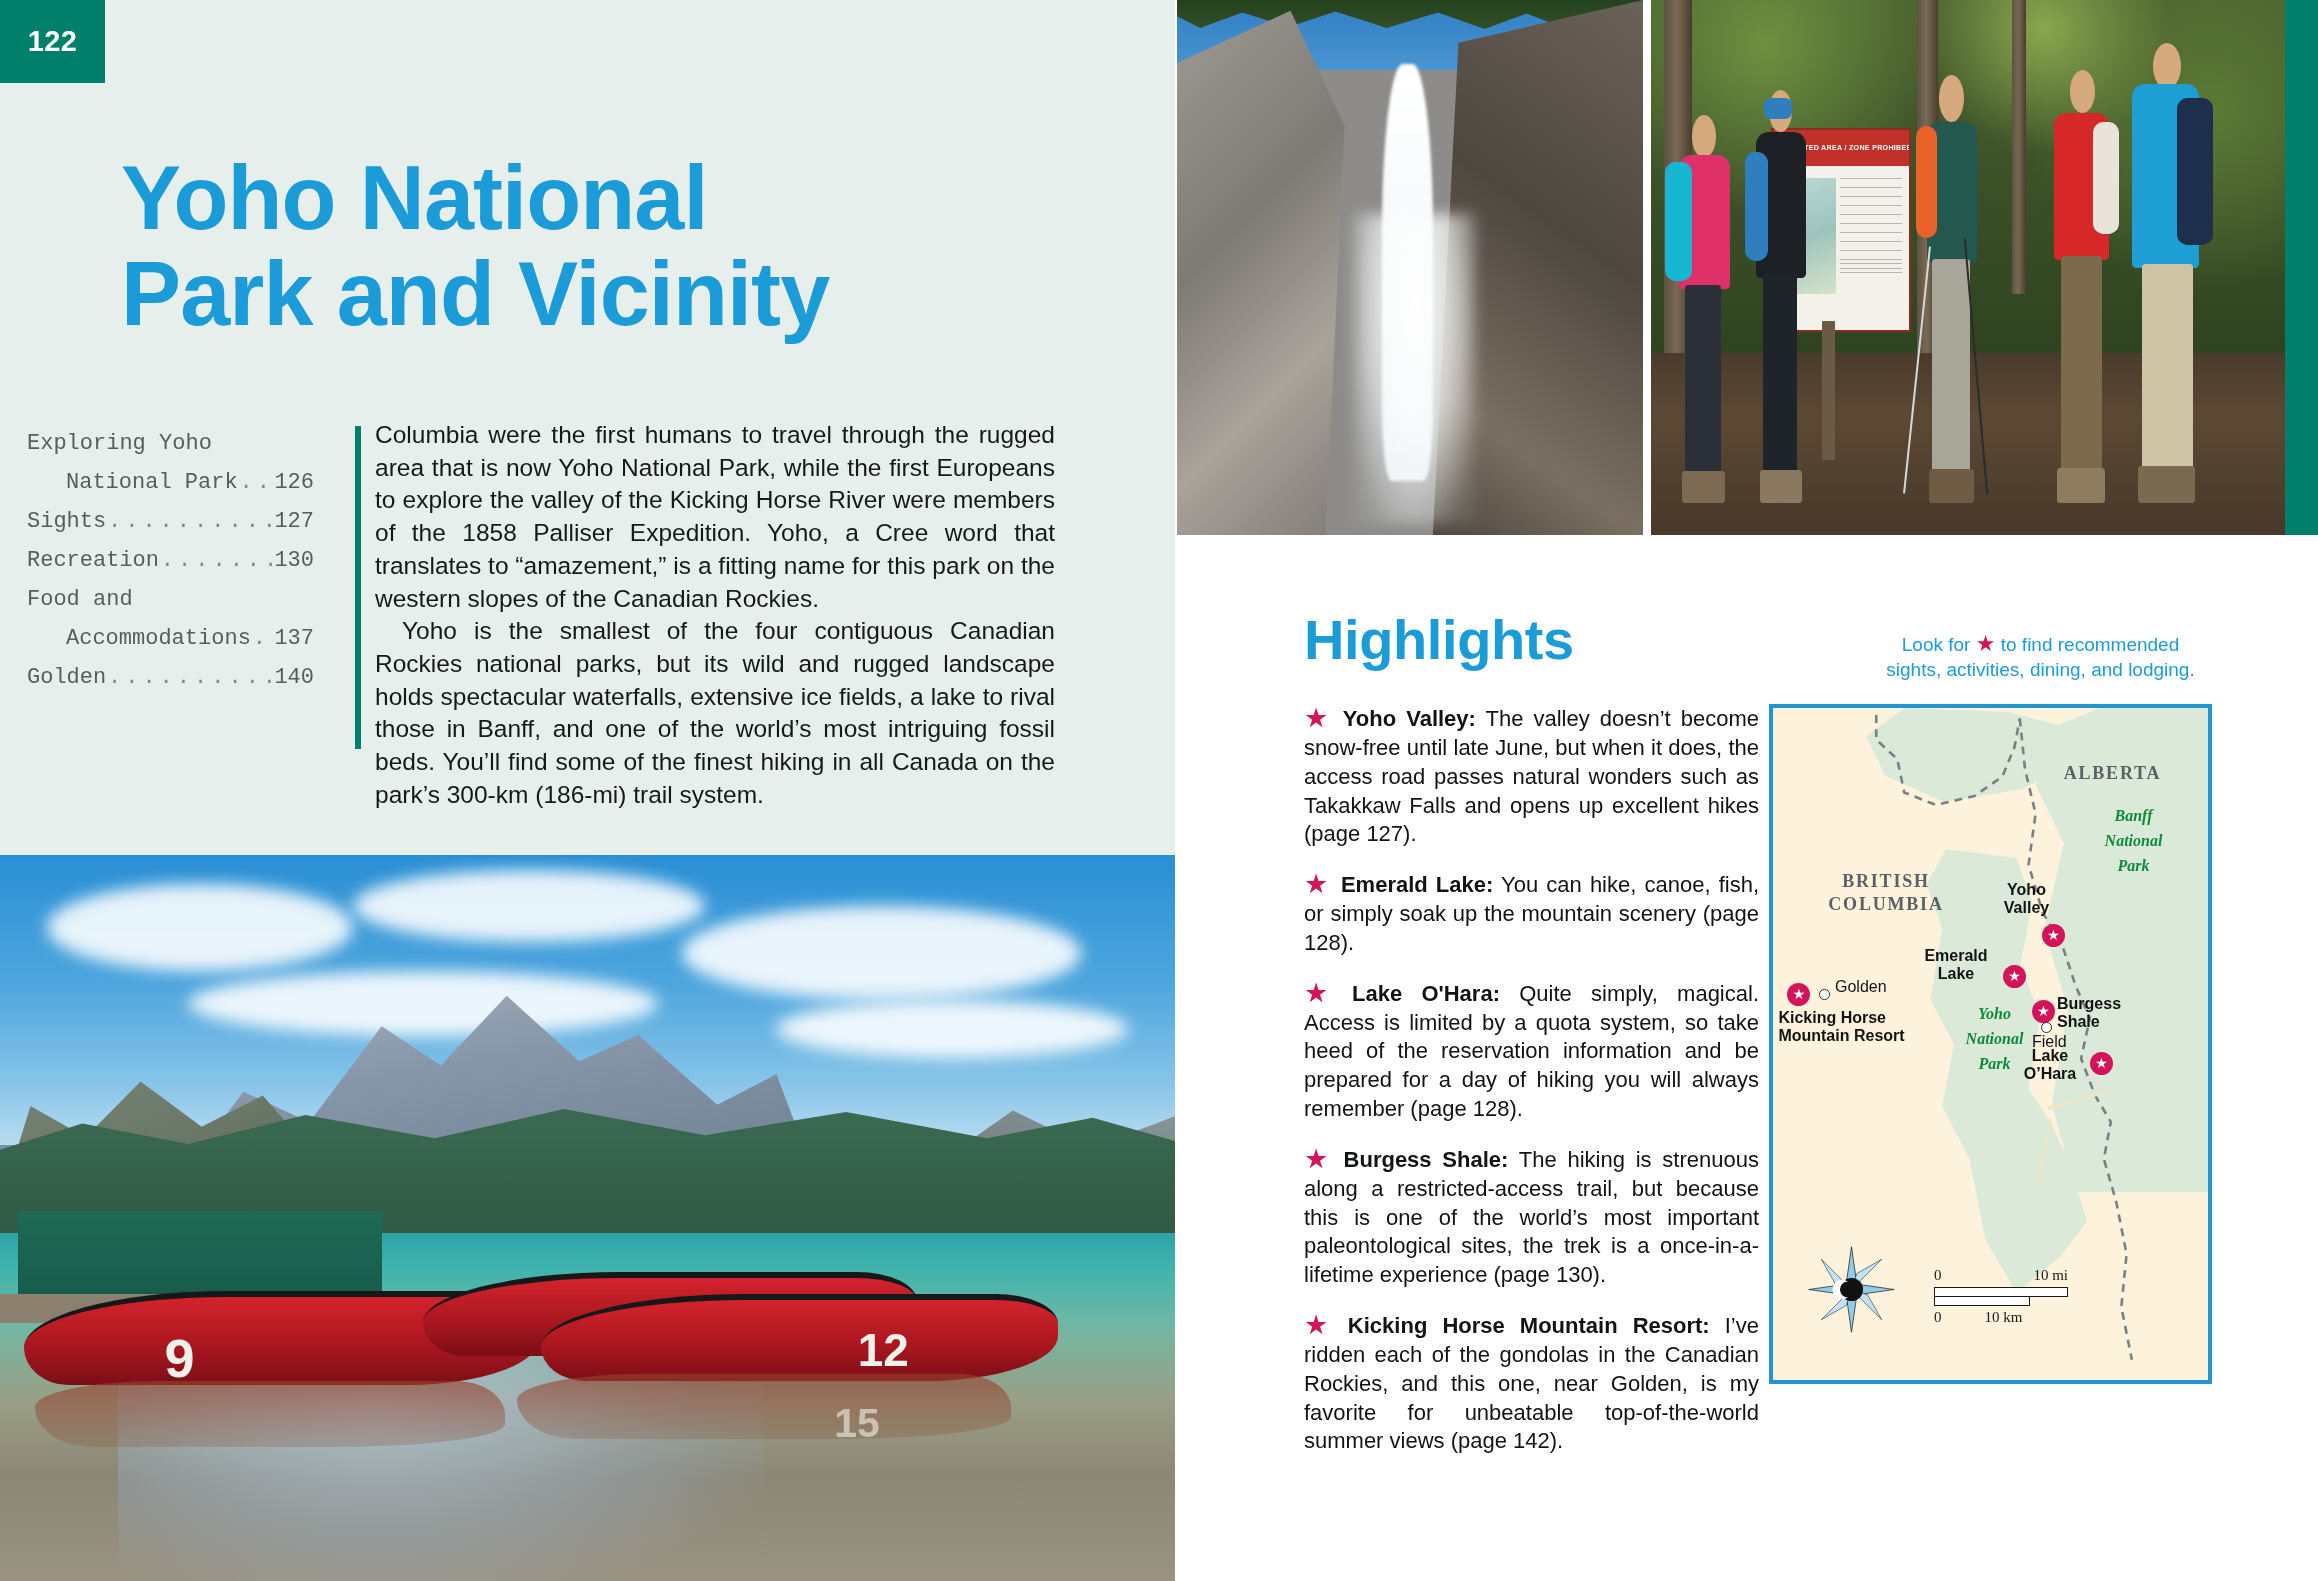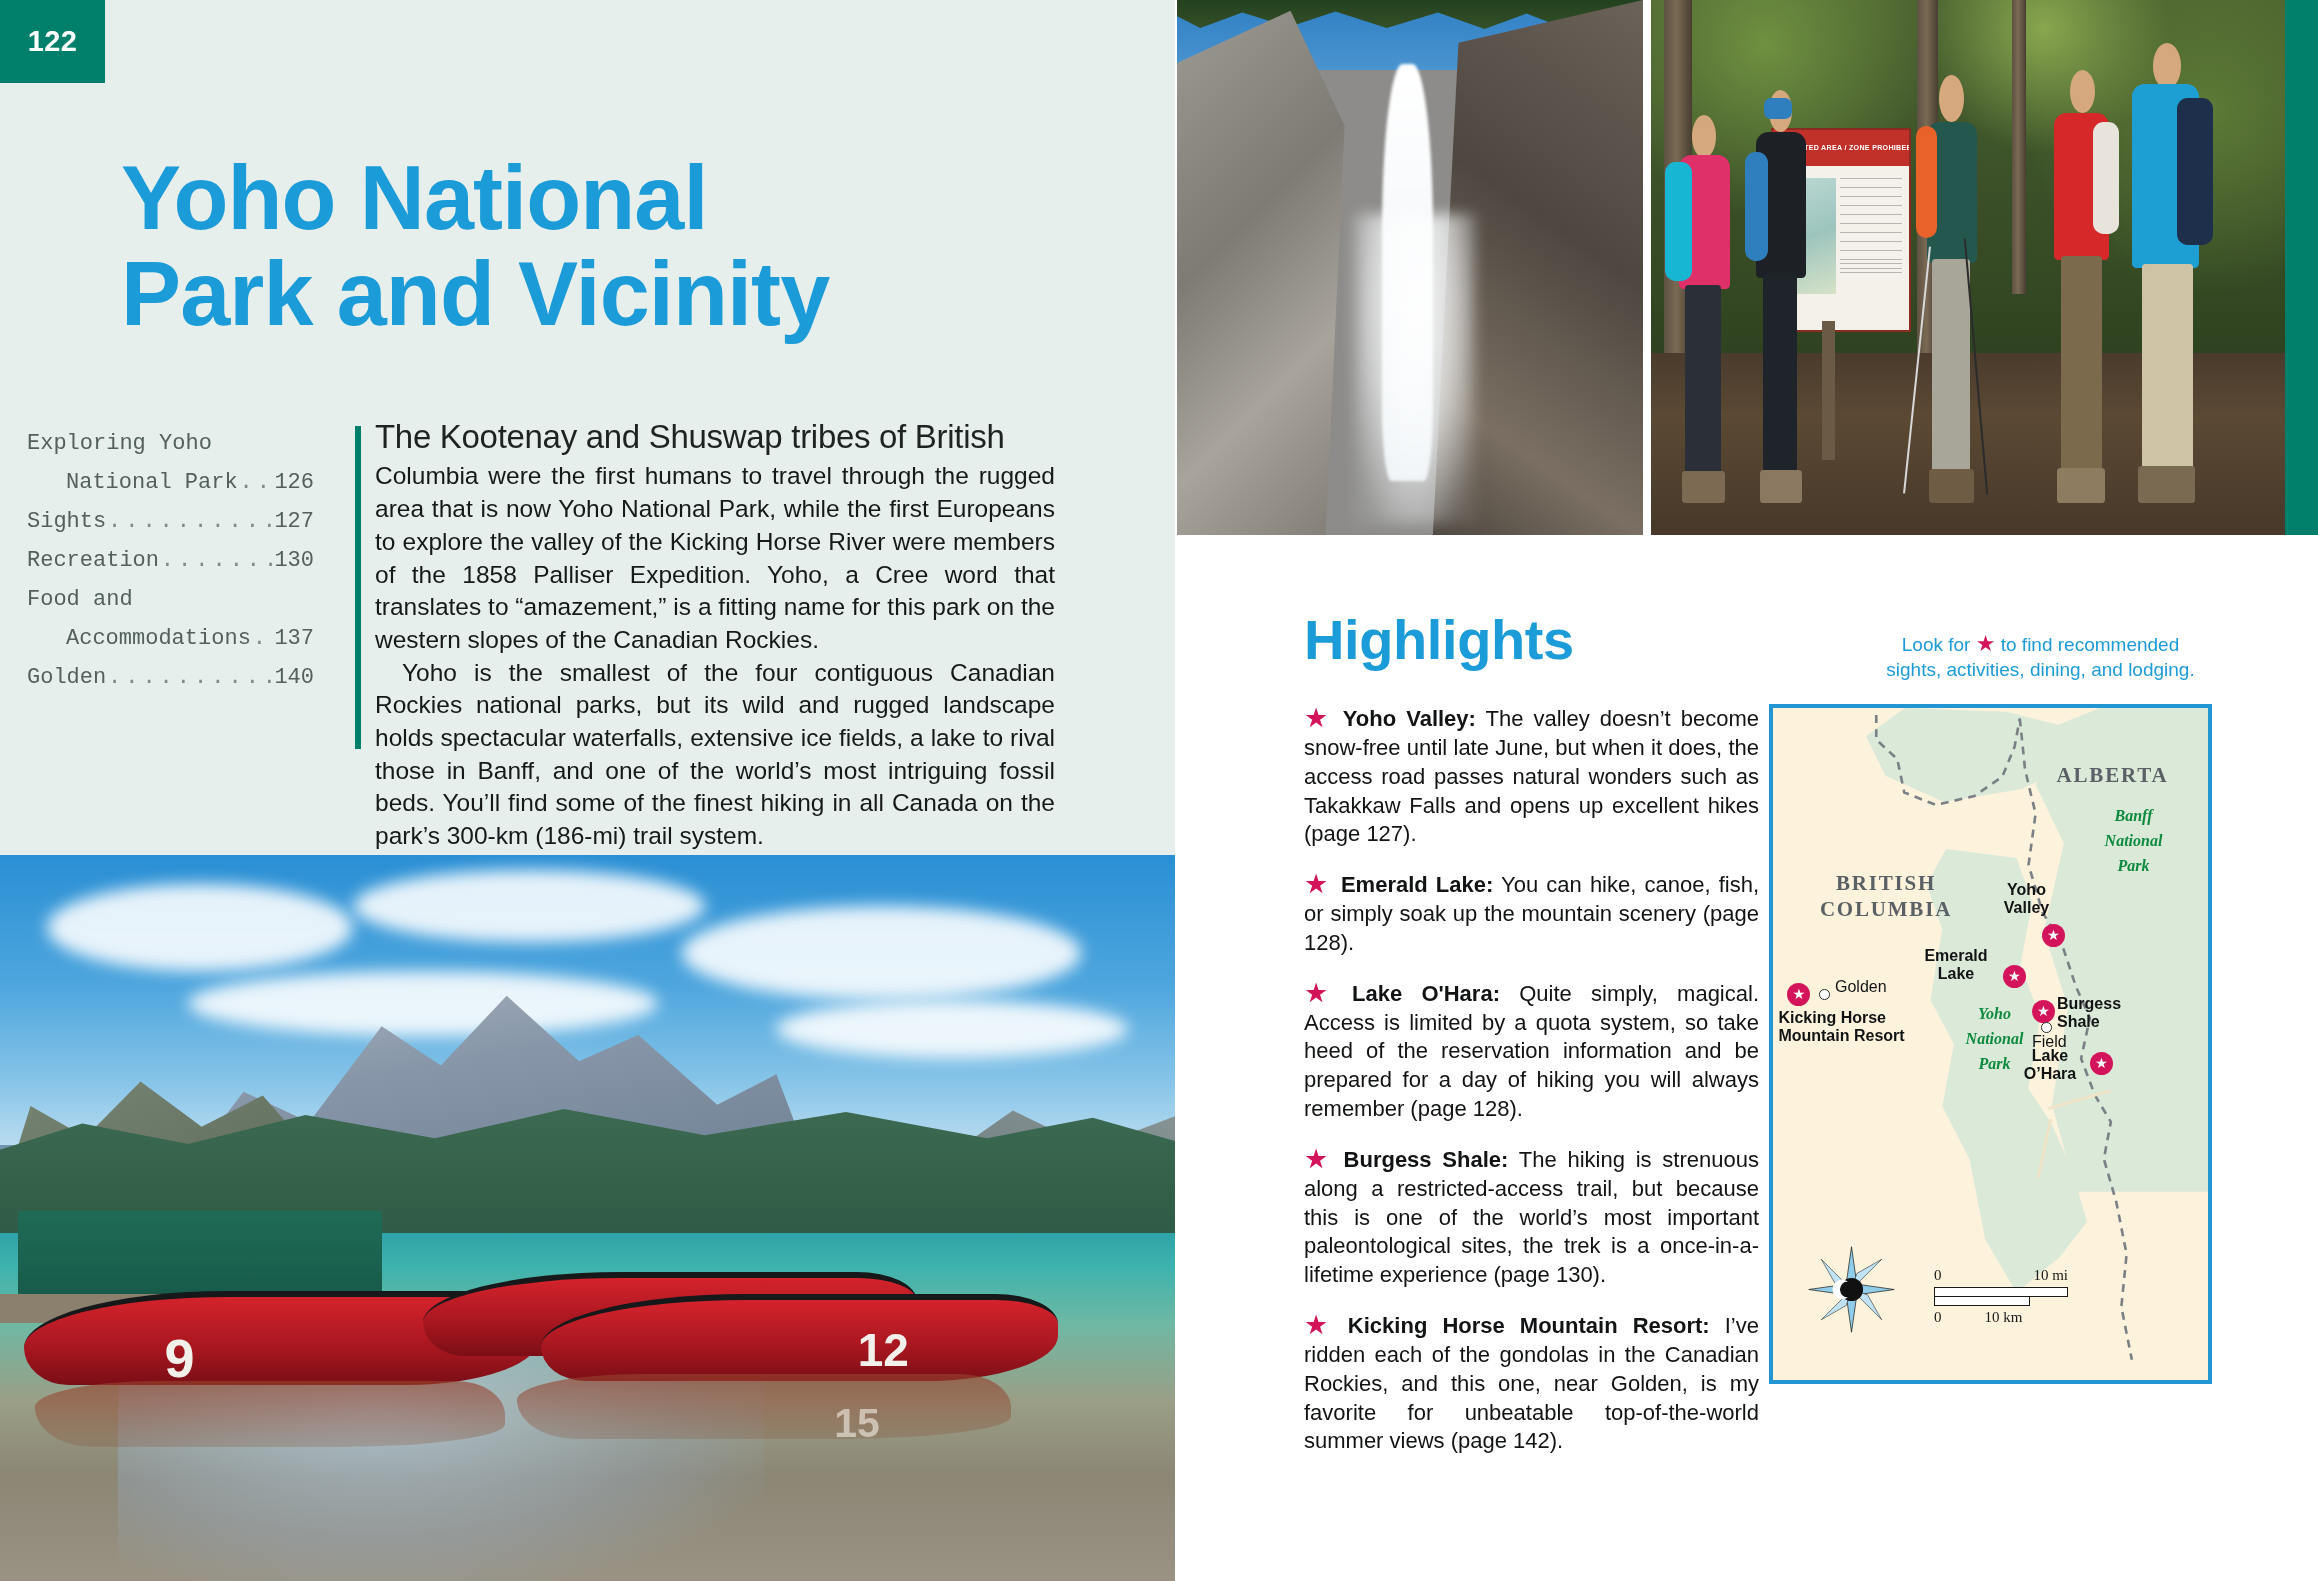--- a/index.html
+++ b/index.html
@@ -371,21 +371,21 @@
     left: 18%; top: 0;
     width: 56%; height: 14%;
     clip-path: polygon(6% 30%, 22% 0, 64% 4%, 88% 20%, 96% 54%, 70% 86%, 38% 100%, 14% 72%);
   }
   .map-label {
     position: absolute;
     white-space: nowrap;
   }
   .ml-province {
     font-family: "Liberation Serif", serif;
-    font-size: 21px;
+    font-size: 18px;
     font-weight: bold;
     color: #5a6065;
     letter-spacing: 1.8px;
     text-align: center;
     line-height: 1.25;
   }
   .ml-park {
     font-family: "Liberation Serif", serif;
     font-style: italic;
     font-weight: bold;
@@ -503,21 +503,20 @@
         <div class="toc-row">
           <span class="toc-label">Golden</span>
           <span class="toc-dots">............................................................</span>
           <span class="toc-page">140</span>
         </div>
       </div>
 
     <div class="intro-rule"></div>
 
     <div class="intro">
-      <div class="intro-lead">The Kootenay and Shuswap tribes of British</div>
       <p>Columbia were the first humans to travel through the rugged area that is now Yoho National Park, while the first Europeans to explore the valley of the Kicking Horse River were members of the 1858 Palliser Expedition. Yoho, a Cree word that translates to “amazement,” is a fitting name for this park on the western slopes of the Canadian Rockies.</p>
       <p class="indented">Yoho is the smallest of the four contiguous Canadian Rockies national parks, but its wild and rugged landscape holds spectacular waterfalls, extensive ice fields, a lake to rival those in Banff, and one of the world’s most intriguing fossil beds. You’ll find some of the finest hiking in all Canada on the park’s 300-km (186-mi) trail system.</p>
     </div>
   </div>
 
   <div class="photo-emerald">
     <div class="el-sky"></div>
     <div class="el-cloud" style="left:4%;  top:4%;  width:26%; height:12%;"></div>
     <div class="el-cloud" style="left:30%; top:2%;  width:30%; height:10%;"></div>
     <div class="el-cloud" style="left:58%; top:7%;  width:34%; height:13%;"></div>

